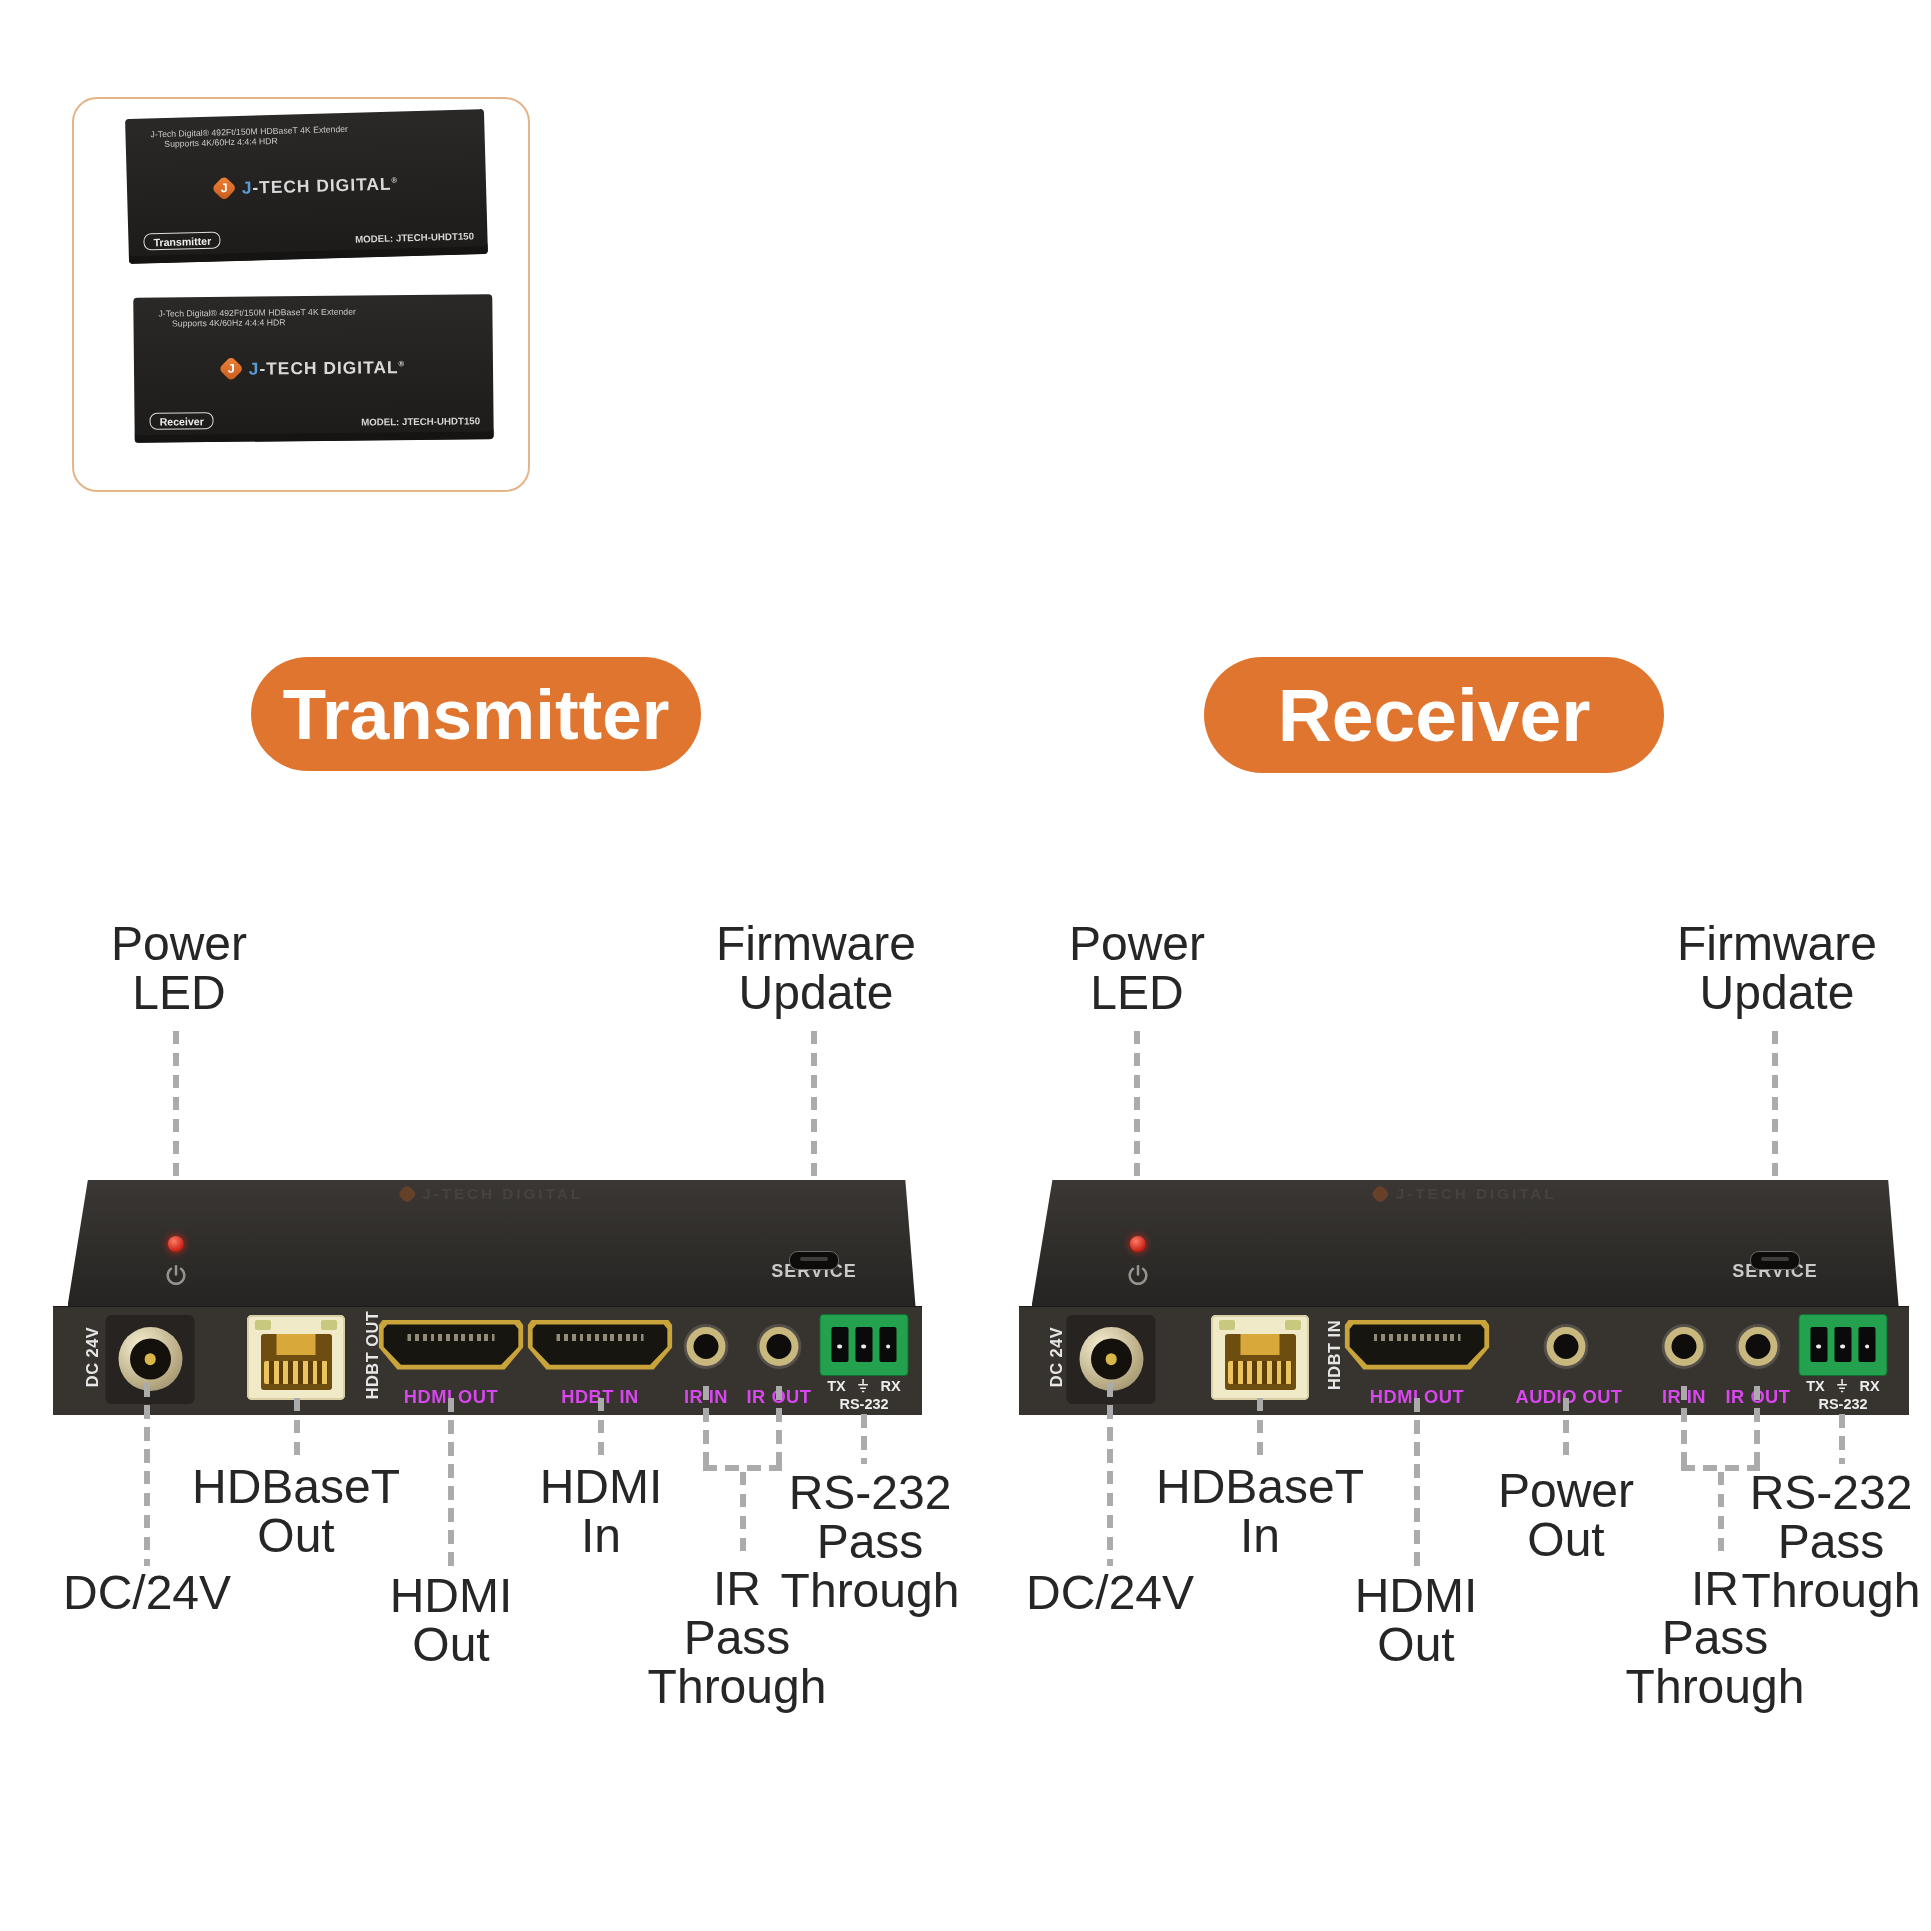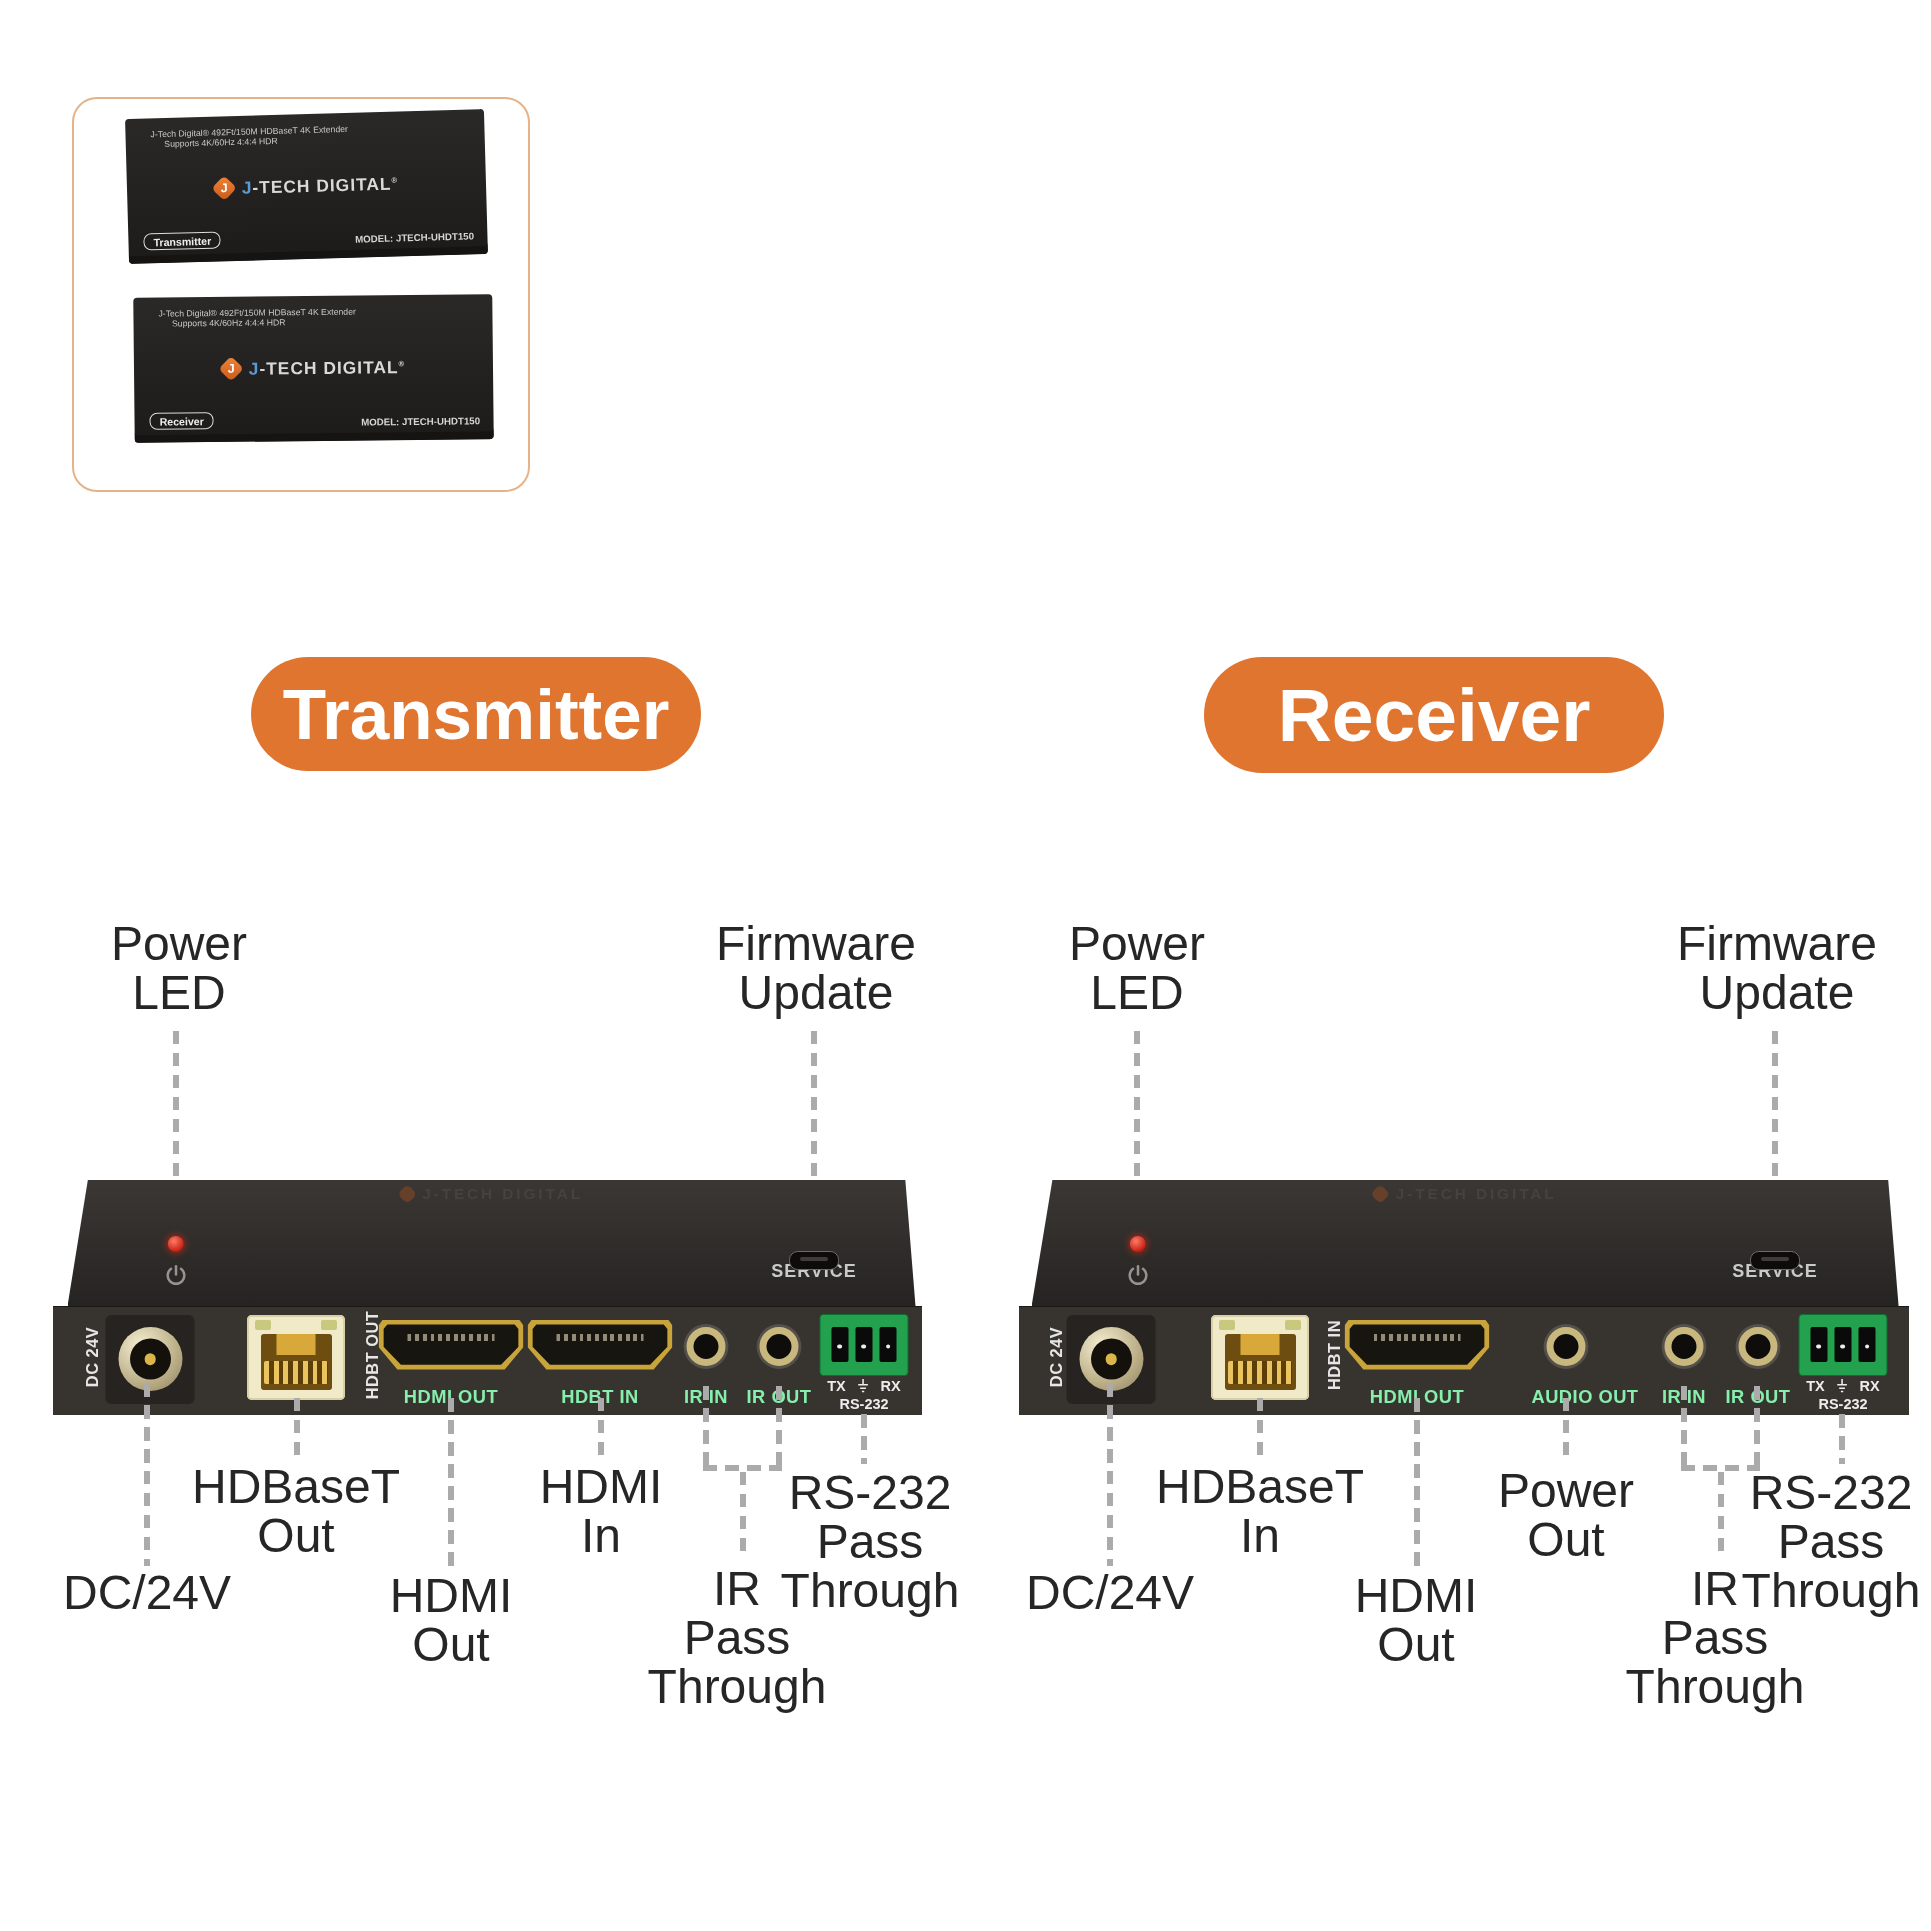--- a/index.html
+++ b/index.html
@@ -53,21 +53,21 @@
   .led{position:absolute;width:16.4px;height:16.4px;border-radius:50%;transform:translateX(-50%);
        background:radial-gradient(circle at 38% 32%,#FF7A66,#C41E10 72%);box-shadow:0 0 6.8px 1.9px rgba(216,40,24,.55);}
   .pwr-icon{position:absolute;transform:translateX(-50%);}
   .svc{position:absolute;transform:translateX(-50%);color:#C9C9C9;font-weight:bold;font-size:18px;letter-spacing:1px;margin-top:40px;}
   .usb{position:absolute;transform:translateX(-50%);width:48px;height:17.4px;background:#0D0C0B;
        border:1.9px solid #6E6B67;border-radius:8.7px;}
   .usb::after{content:"";position:absolute;left:9.7px;right:9.7px;top:4.8px;height:3.9px;background:#3F3D3A;border-radius:1.9px;}
 
   .vtext{position:absolute;transform:translate(-50%,-50%) rotate(-90deg);transform-origin:center;
          color:#E6E6E6;font-weight:bold;font-size:16.4px;letter-spacing:0.5px;white-space:nowrap;}
-  .plabel{position:absolute;transform:translateX(-50%);color:#86efac;font-weight:bold;font-size:18.3px;
+  .plabel{position:absolute;transform:translateX(-50%);color:#d946ef;font-weight:bold;font-size:18.3px;
           letter-spacing:0.5px;white-space:nowrap;top:79px;}
 
   .dc{position:absolute;top:7.7px;transform:translateX(-50%);width:89px;height:89px;background:#262320;border-radius:5.8px;}
   .dc-ring{position:absolute;left:50%;top:50%;transform:translate(-50%,-50%);width:64px;height:64px;border-radius:50%;
            background:radial-gradient(circle at 35% 30%,#F6EFD2,#B9AC85 62%,#8C8260);}
   .dc-hole{position:absolute;left:50%;top:50%;transform:translate(-50%,-50%);width:41px;height:41px;border-radius:50%;background:#14110D;}
   .dc-pin{position:absolute;left:50%;top:50%;transform:translate(-50%,-50%);width:11.6px;height:11.6px;border-radius:50%;background:#D9B54A;}
 
   .rj45{position:absolute;top:7.7px;transform:translateX(-50%);width:98px;height:85px;background:#F1EAC8;
         border-radius:4.8px;box-shadow:inset 0 0 0 1.9px #D8CFA4;}
@@ -294,21 +294,21 @@
             <span class="rj45-pins"></span>
           </span>
       </div>
       <span class="vtext" style="left:315px;top:48px">HDBT IN</span>
       <div class="hdmi" style="left:398px">
         <span class="hdmi-in"></span>
           <span class="hdmi-pins"></span>
       </div>
       <span class="plabel" style="left:398px">HDMI OUT</span>
       <div class="jack" style="left:547px"></div>
-      <span class="plabel" style="left:566px">AUDIO OUT</span>
+      <span class="plabel" style="left:550px">AUDIO OUT</span>
       <div class="jack" style="left:665px"></div>
       <span class="plabel" style="left:665px">IR IN</span>
       <div class="jack" style="left:739px"></div>
       <span class="plabel" style="left:739px">IR OUT</span>
       <div class="phx" style="left:824px">
           <i></i>
           <i></i>
           <i></i>
         </div>
       <div class="phx-row" style="left:824px">

